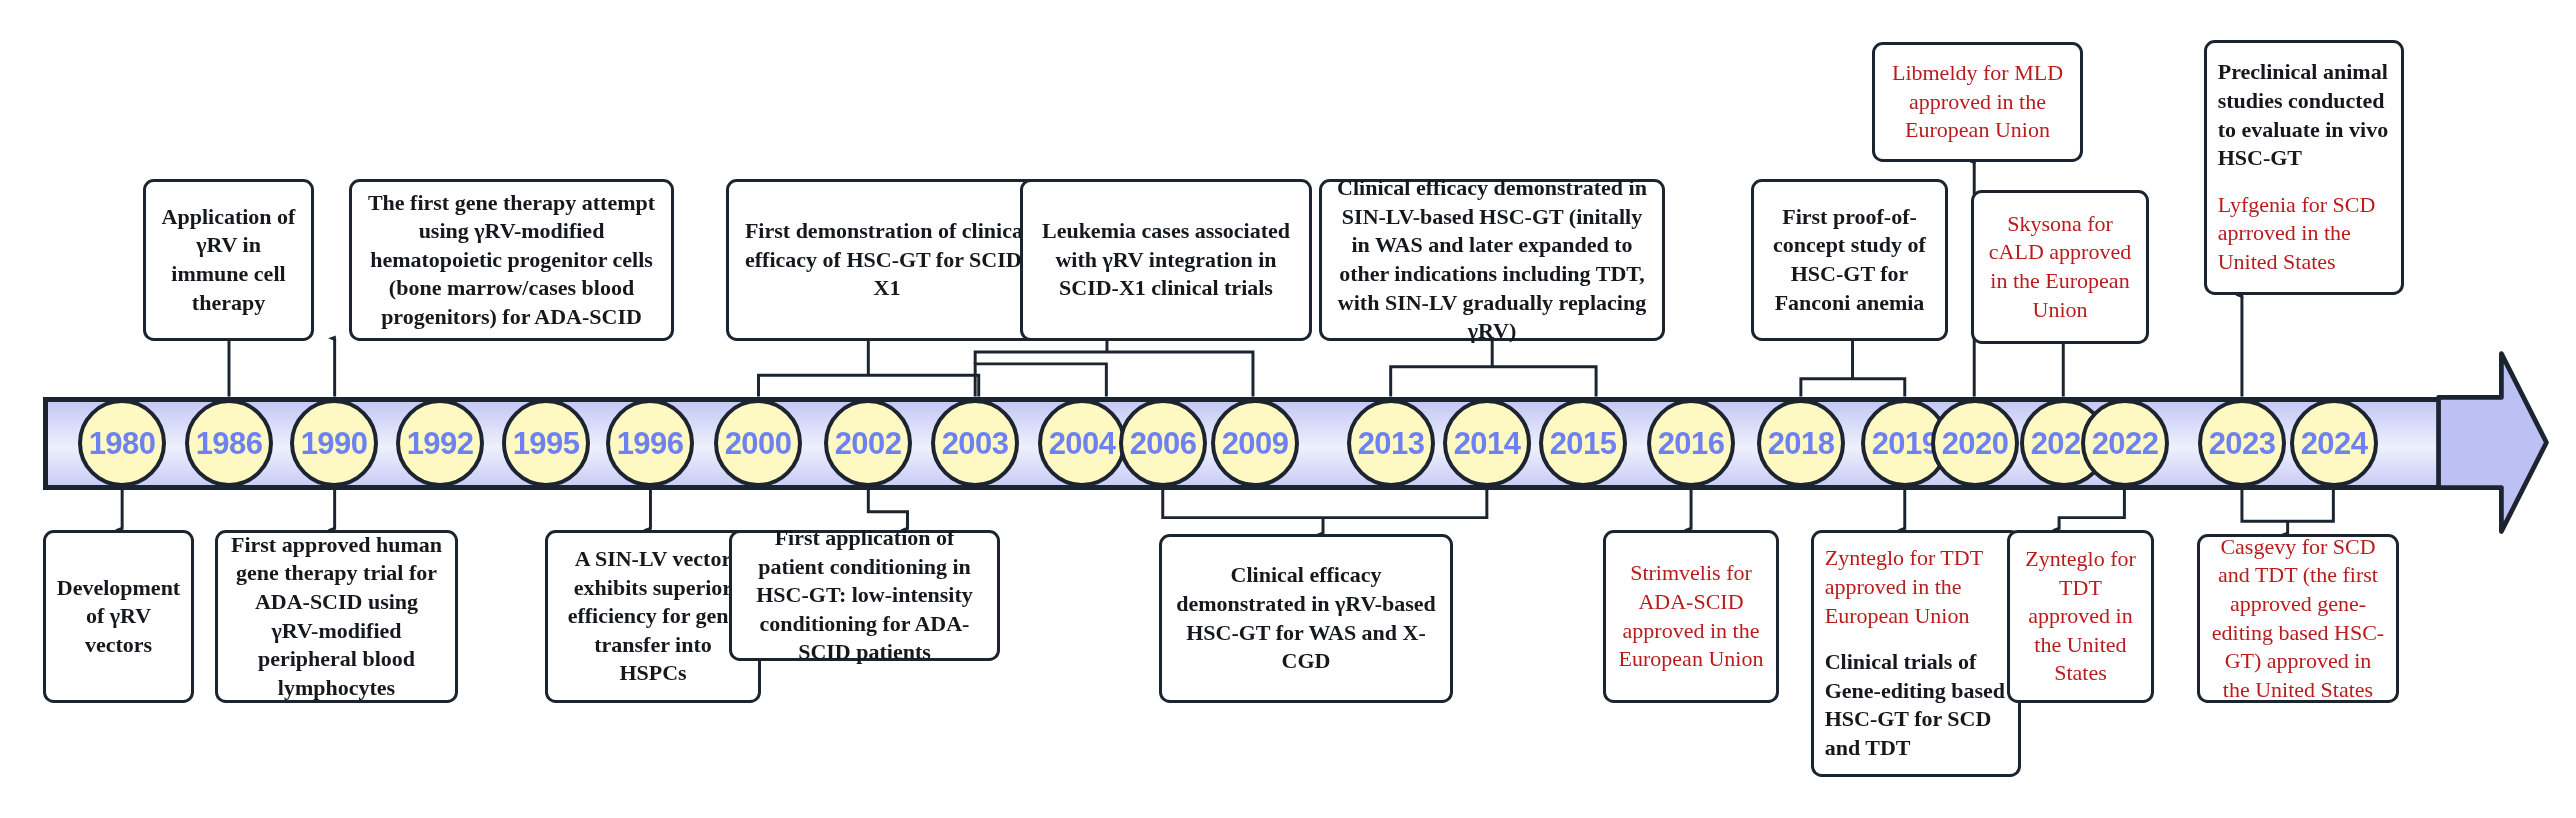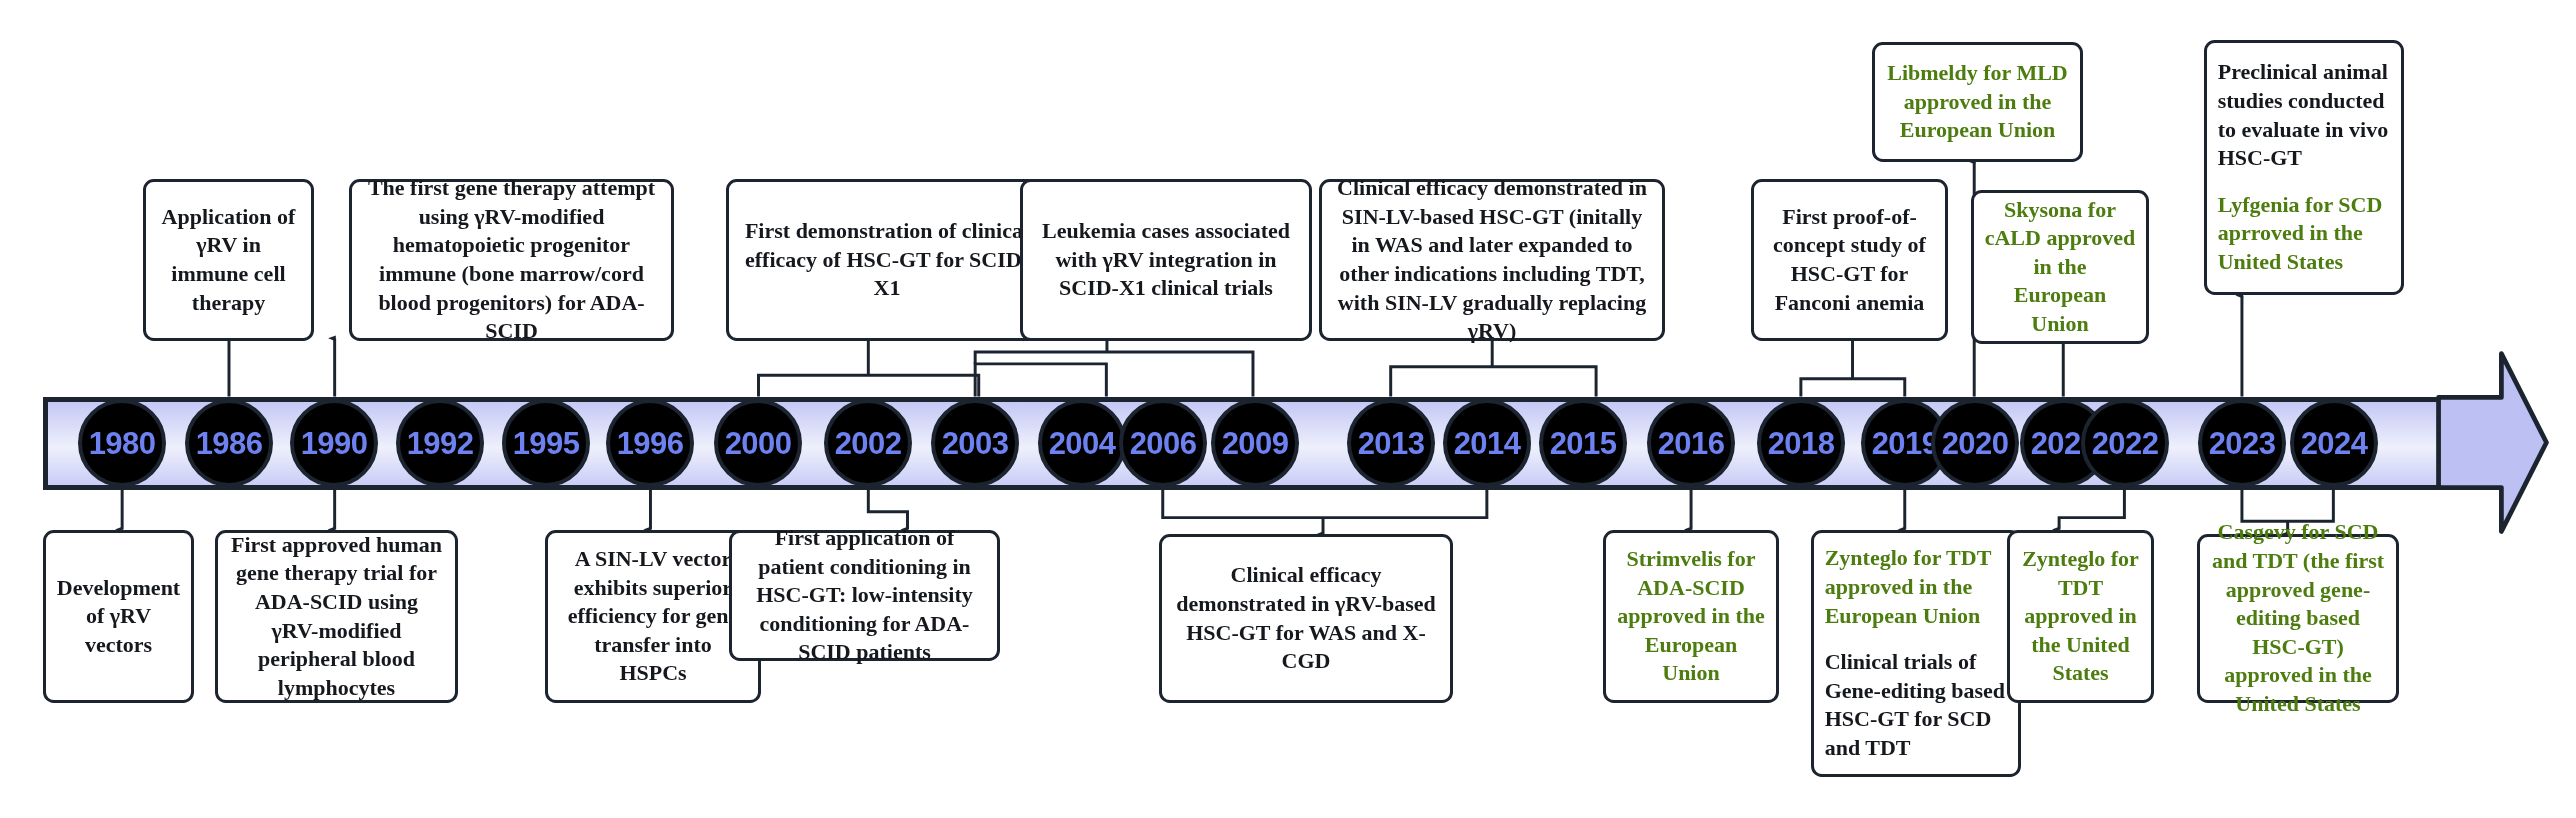--- a/index.html
+++ b/index.html
@@ -37,21 +37,21 @@
     height:185px;
   }
 
   
   .year-circle{
     position:absolute;
     top:399px;
     width:88px;
     height:88px;
     border-radius:50%;
-    background:#000000;
+    background:#fef9c3;
     border:4.8px solid #1c2430;
     box-sizing:border-box;
     display:flex;
     align-items:center;
     justify-content:center;
     z-index:6;
   }
   .year-circle span{
     font-family:"Liberation Sans","DejaVu Sans",sans-serif;
     font-weight:700;
@@ -77,22 +77,22 @@
   }
   .evt p{
     margin:0;
     text-align:center;
     font-size:22px;
     line-height:1.30;
     color:#15181d;
     font-weight:bold;
   }
   .evt p.blue{
-    color:#4d7c0f;
-    font-weight:700;
+    color:#b91c1c;
+    font-weight:400;
   }
   .evt p + p{margin-top:18px;}
   .evt.leftal{align-items:flex-start;}
   .evt.leftal p{text-align:left;}
 
   
   #wires{
     position:absolute;
     left:0;top:0;
     width:2576px;height:818px;
@@ -234,21 +234,21 @@
     </div>
   <div class="year-circle" style="left:2290px">
       <span>2024</span>
     </div>
 
   <div class="evt" style="left:143px;top:179px;width:171px;height:162px">
     <p>Application of γRV in immune cell therapy</p>
   </div>
 
   <div class="evt" style="left:349px;top:179px;width:325px;height:162px">
-    <p>The first gene therapy attempt using γRV-modified hematopoietic progenitor immune (bone marrow/cord blood progenitors) for ADA-SCID</p>
+    <p>The first gene therapy attempt using γRV-modified hematopoietic progenitor cells (bone marrow/cases blood progenitors) for ADA-SCID</p>
   </div>
 
   <div class="evt" style="left:726px;top:179px;width:322px;height:162px">
     <p>First demonstration of clinical efficacy of HSC-GT for SCID-X1</p>
   </div>
 
   <div class="evt" style="left:1020px;top:179px;width:292px;height:162px">
     <p>Leukemia cases associated with γRV integration in SCID-X1 clinical trials</p>
   </div>
 

